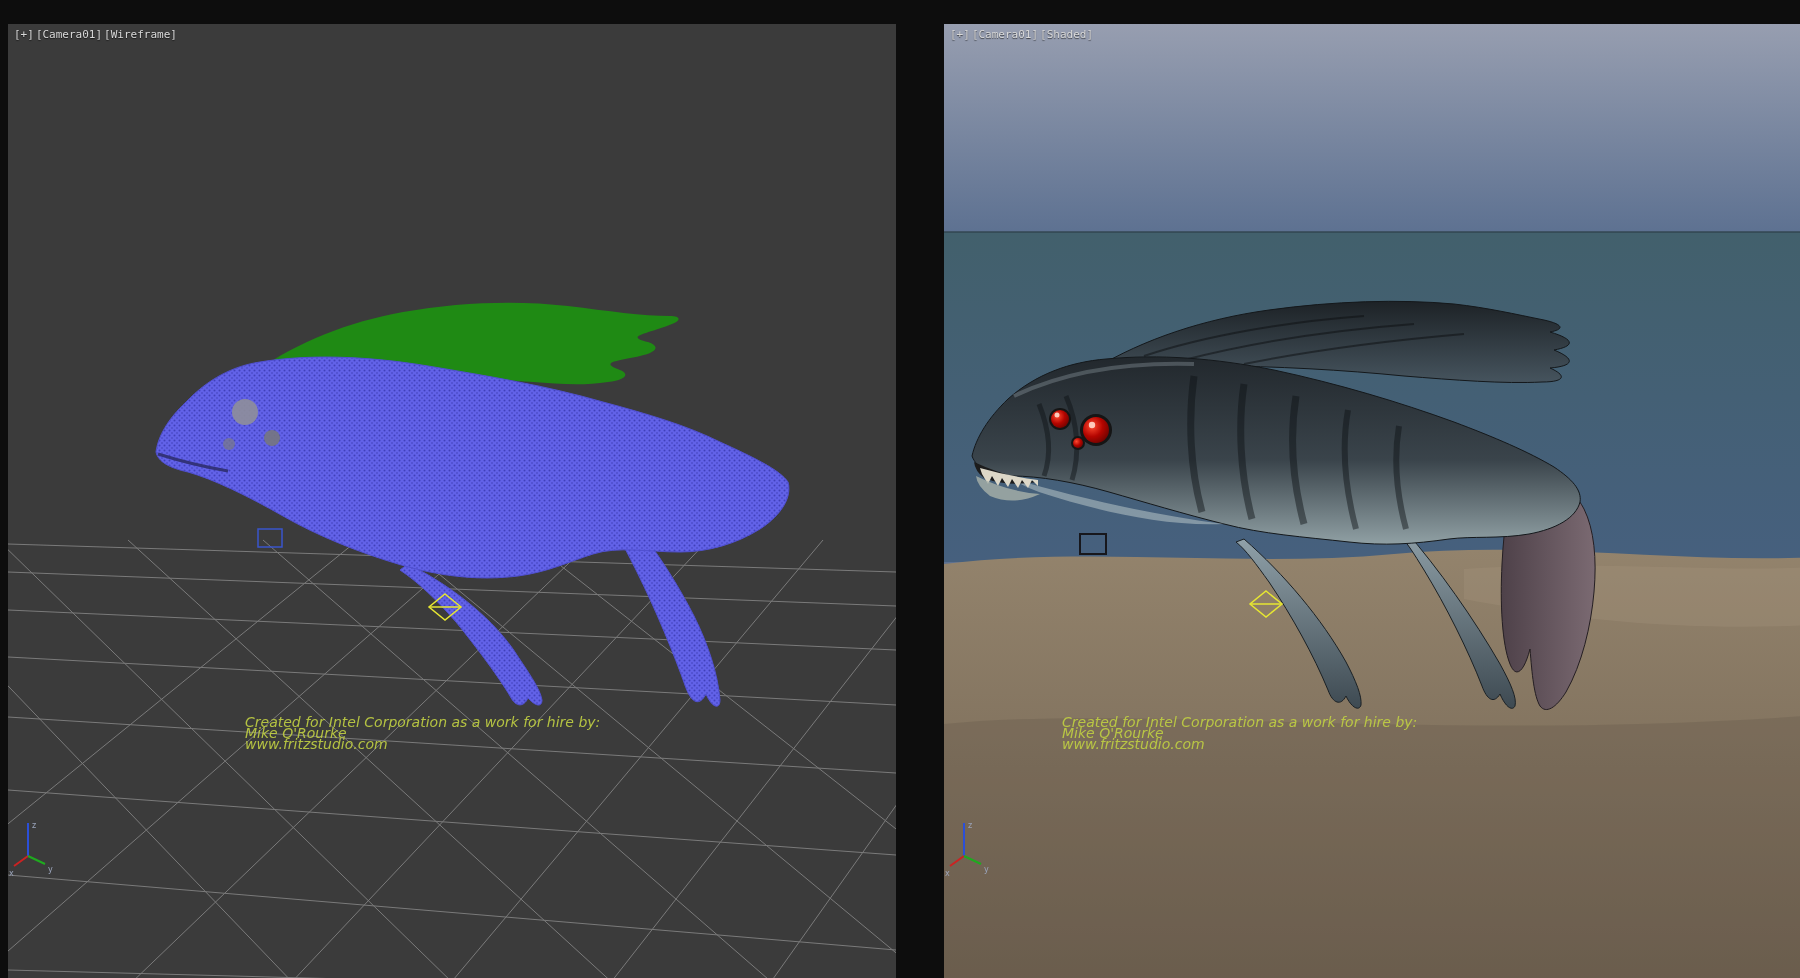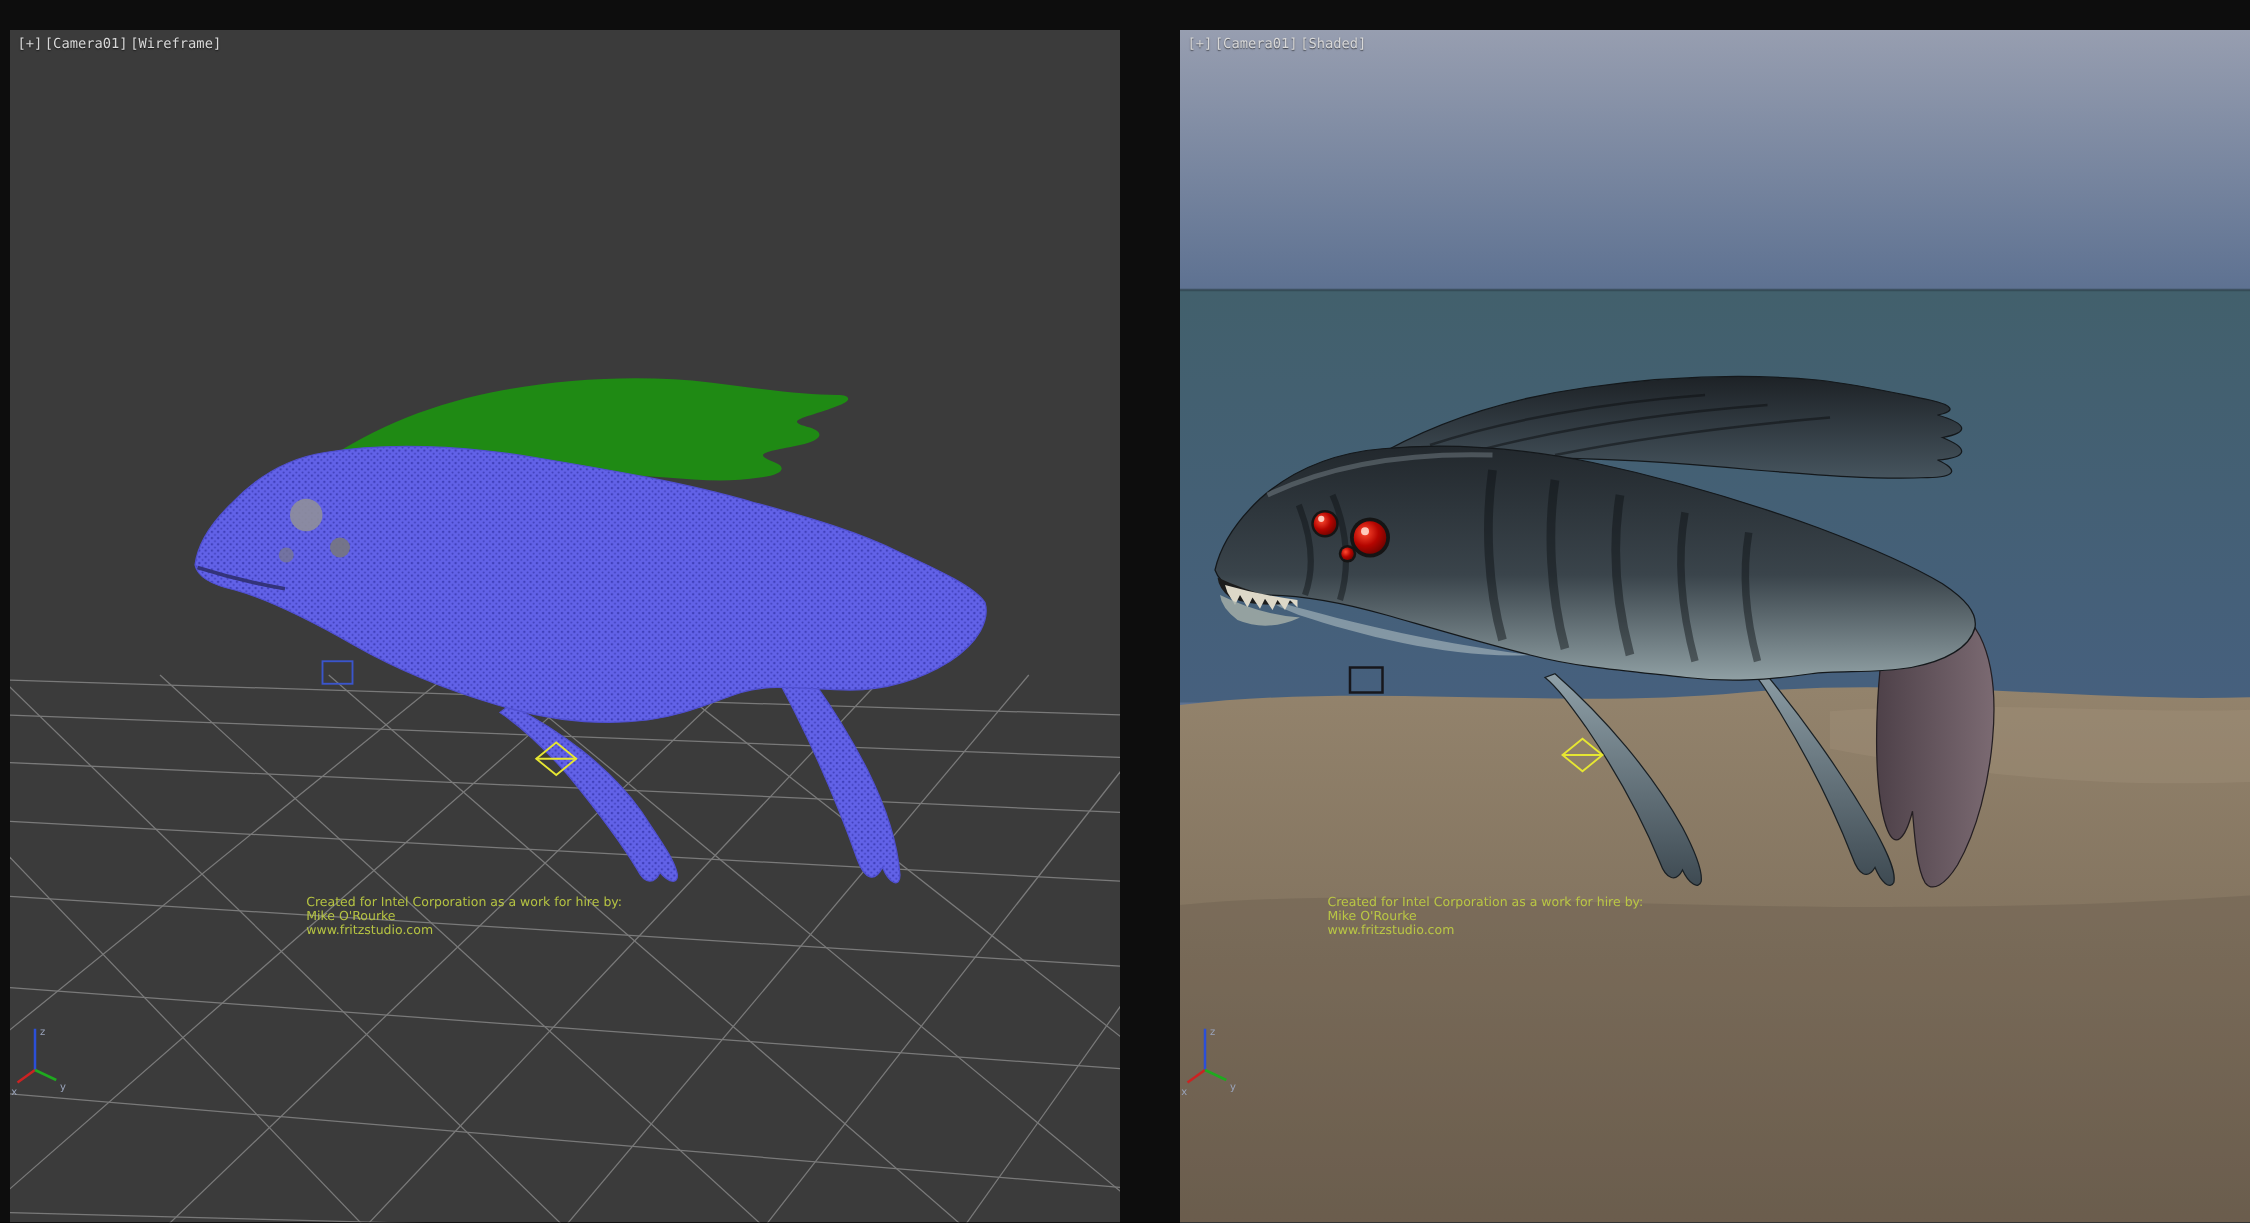--- a/index.html
+++ b/index.html
@@ -6,22 +6,22 @@
   .canvas{position:relative;width:1800px;height:978px;background:#0d0d0d;overflow:hidden;
           font-family:"DejaVu Sans",sans-serif;}
   .viewport{position:absolute;top:24px;width:888px;height:962px;overflow:hidden;}
   .viewport.left{left:8px;background:#3b3b3b;}
   .viewport.right{left:904px;background:#5d7191;margin-left:40px;}
   .viewport svg{position:absolute;left:0;top:0;}
   .vp-label{position:absolute;left:6px;top:4px;z-index:5;
             font-family:"DejaVu Sans Mono",monospace;font-size:11px;color:#d8d8d8;
             text-shadow:0 1px 1px rgba(0,0,0,.6);cursor:default;user-select:none;}
   .vp-label span{margin-right:2px;}
-  .watermark{position:absolute;z-index:4;font-size:10px;line-height:11px;
-             color:#bfce43;opacity:.92;font-family:"DejaVu Sans",sans-serif;}
+  .watermark{position:absolute;z-index:4;font-size:14px;line-height:11px;
+             color:#bfce43;opacity:.92;font-family:"DejaVu Sans",sans-serif;font-style:italic;}
   .watermark.left-wm{left:237px;top:693px;}
   .watermark.right-wm{left:118px;top:693px;}
   .axis-label{font-size:8px;fill:#9aa4bb;font-family:"DejaVu Sans",sans-serif;}
 </style>
 </head>
 <body>
 
 <div class="canvas">
 
   <div class="viewport left">

